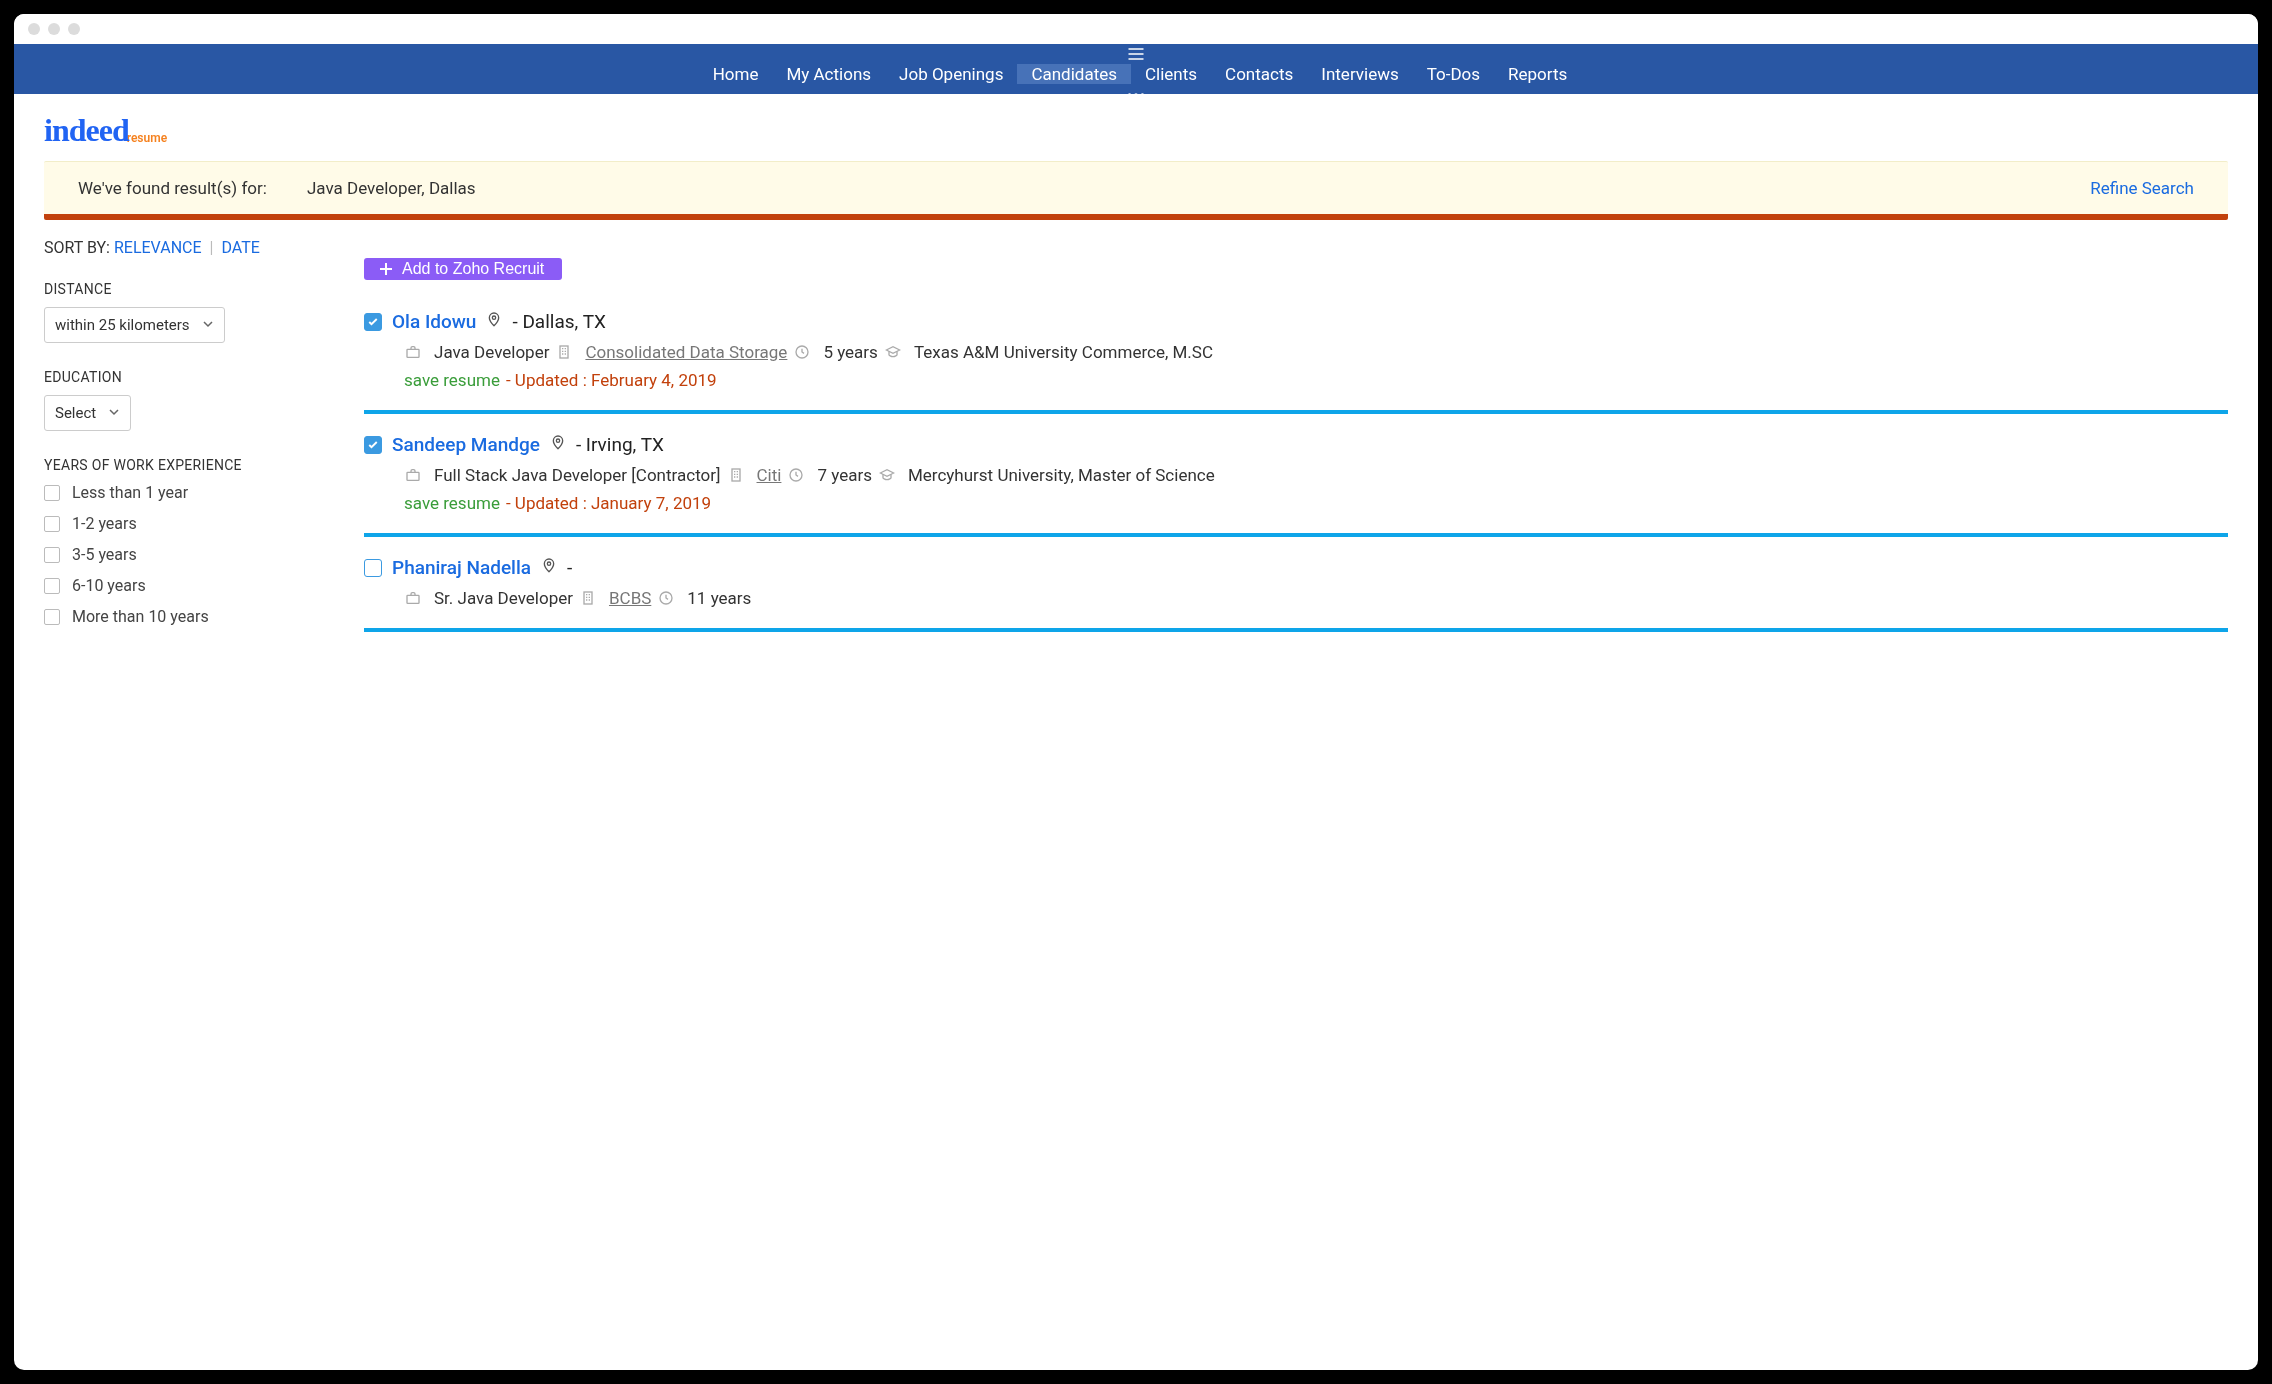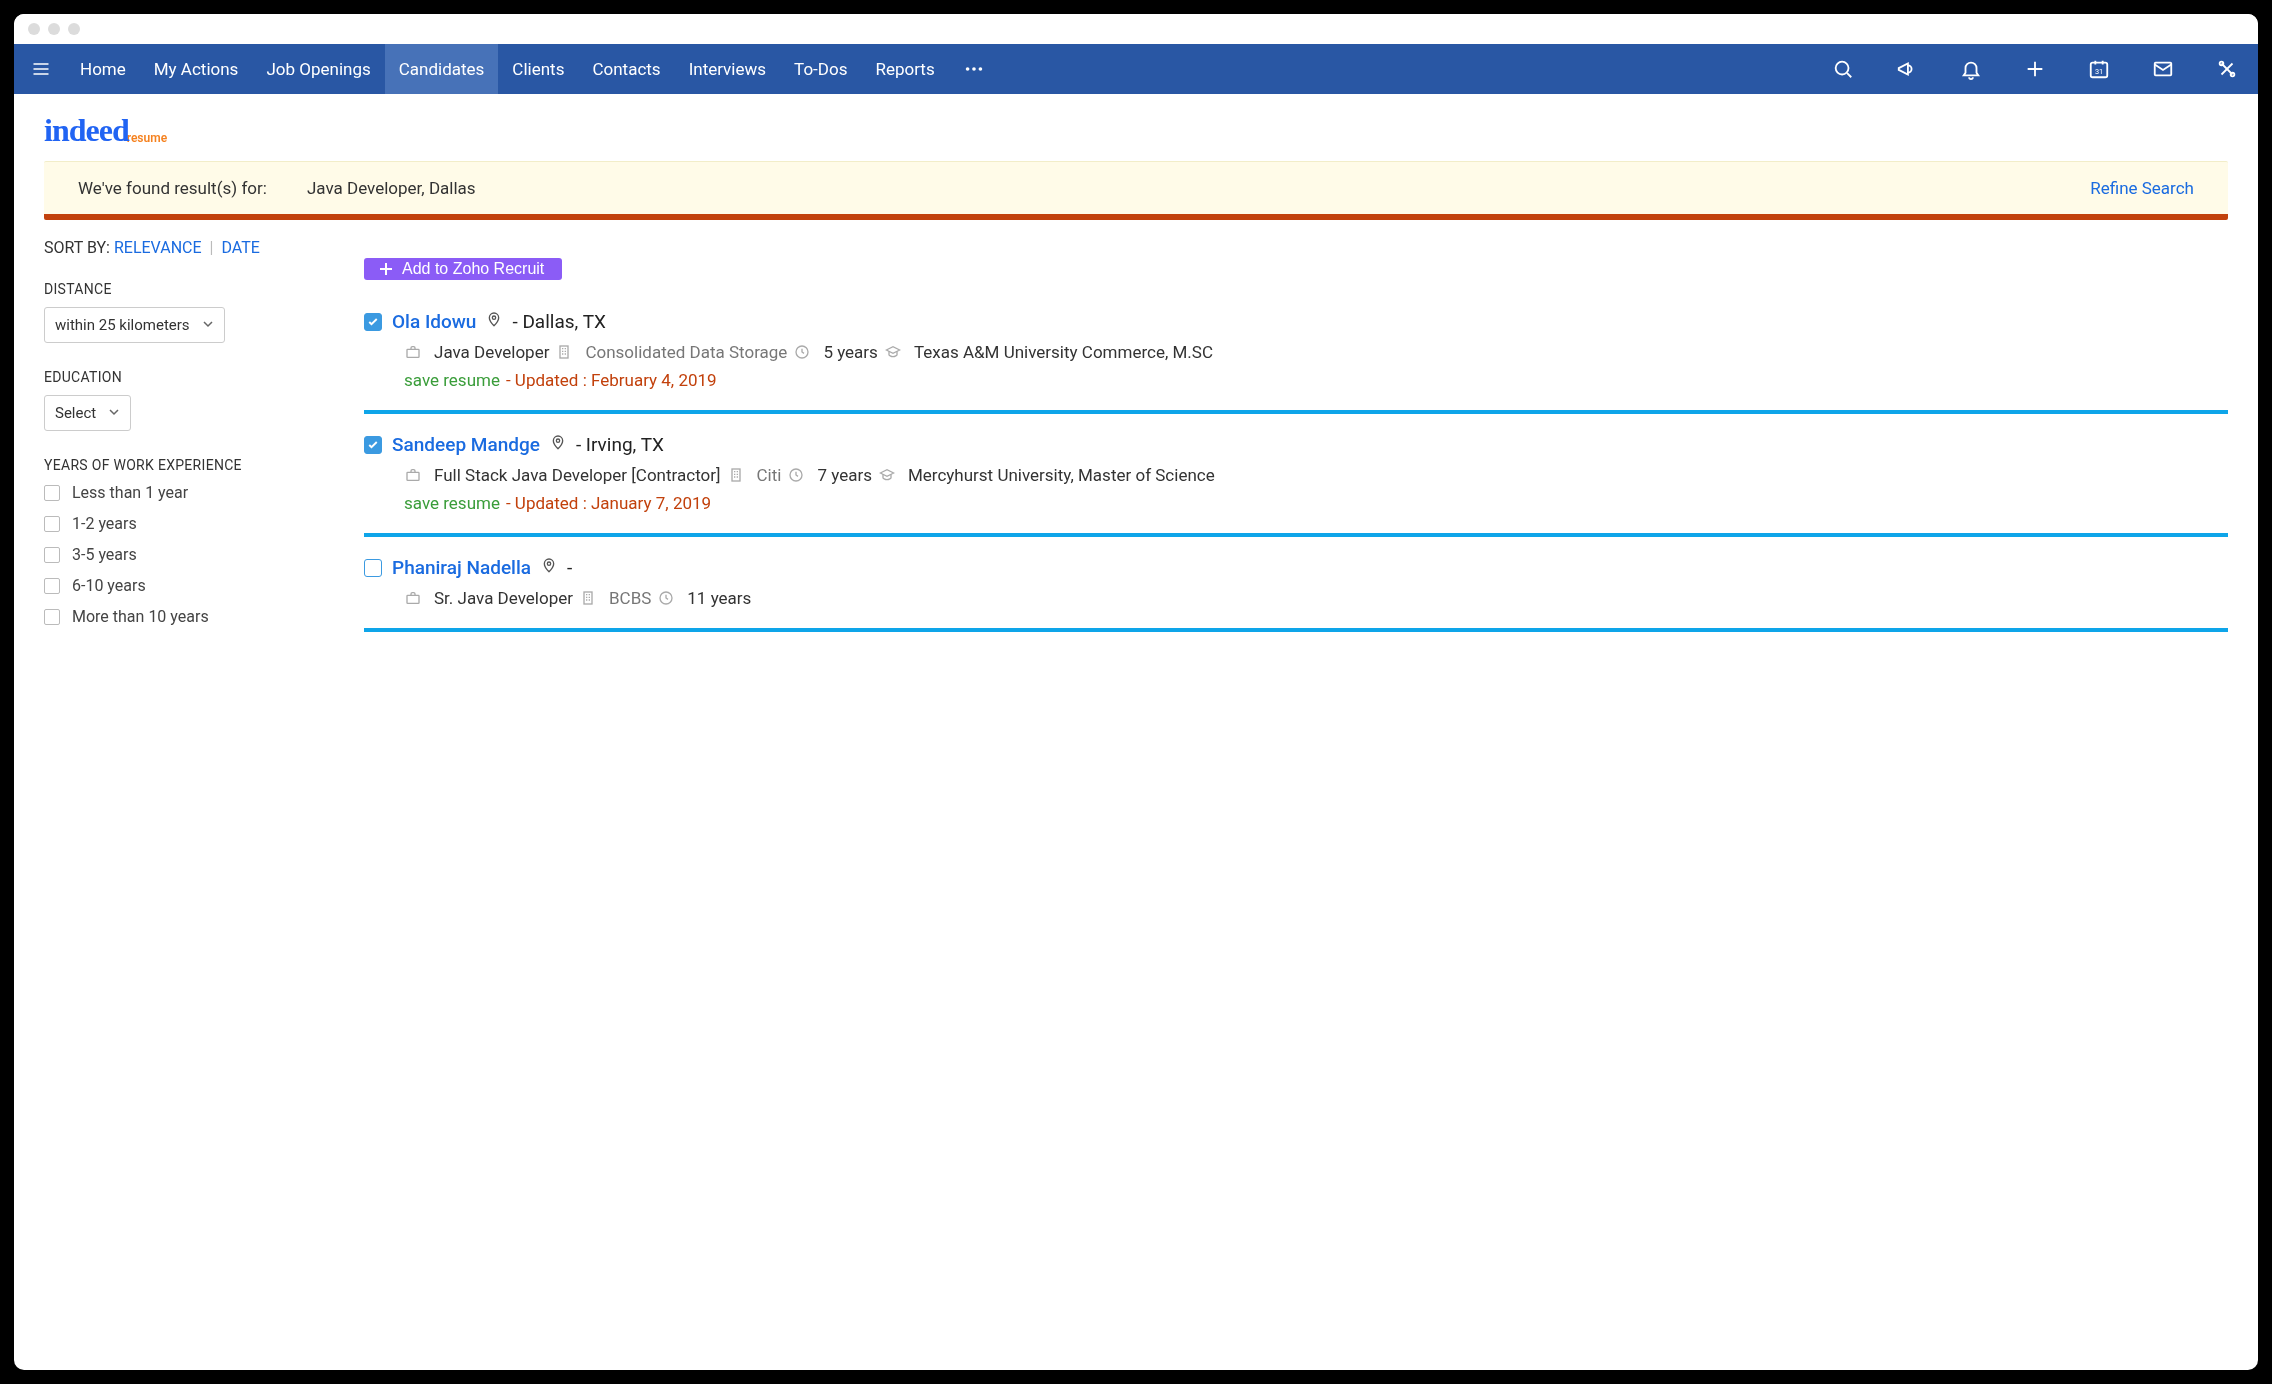--- a/index.html
+++ b/index.html
@@ -30,20 +30,21 @@
   }
   .dot { width: 12px; height: 12px; border-radius: 50%; background: #dcdcdc; }
   .topnav {
     background: #2957a4;
     height: 50px;
     display: flex;
     align-items: center;
     padding: 0 10px 0 10px;
     color: #fff;
     gap: 0;
+    flex-direction: column;
   }
   .hamburger {
     width: 34px; height: 34px; display: flex; align-items: center; justify-content: center;
     cursor: pointer;
   }
   .hamburger svg { width: 20px; height: 20px; }
   .nav-items { display: flex; align-items: stretch; height: 100%; margin-left: 8px; }
   .nav-item {
     display: flex; align-items: center;
     padding: 0 14px;
@@ -123,21 +124,21 @@
   .cand-check.checked svg { width:12px; height:12px; }
   .cand-name { color:#1a6be0; cursor:pointer; font-weight:500;}
   .loc-pin svg { width:16px; height:20px; }
   .cand-loc { color:#222; }
 
   .cand-details { padding-left: 40px; margin-top: 8px; display:flex; flex-direction:row; gap:6px; }
   .cand-line { display:flex; align-items:center; gap:12px; font-size:17px; color:#333; }
   .cand-line .ic { width:18px; flex:0 0 18px; display:flex; justify-content:center; }
   .cand-line .ic svg { width:16px; height:16px; }
   .muted-ic { color:#999; }
-  .cand-company { color:#777; }
+  .cand-company { color:#777;text-decoration:underline; }
   .cand-save { color:#3a9d3a; cursor:pointer; }
   .cand-updated { color:#c2410c; }
   .cand-footer { display:flex; align-items:center; gap:6px; padding-left:40px; margin-top:8px; font-size:17px;}
 </style>
 </head>
 <body>
 
 <div class="window">
 
   <div class="titlebar">

